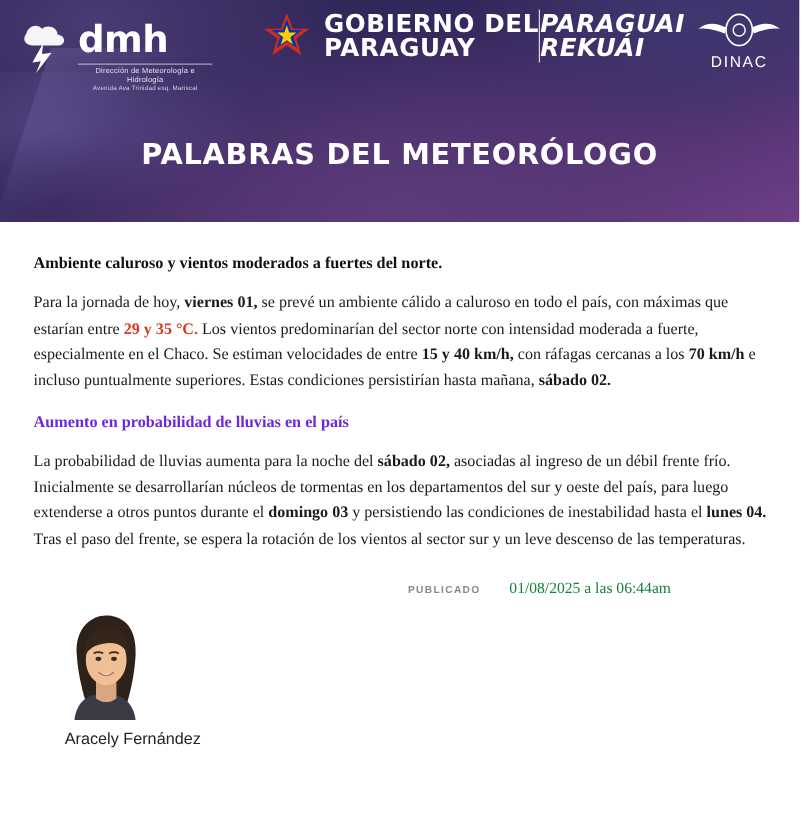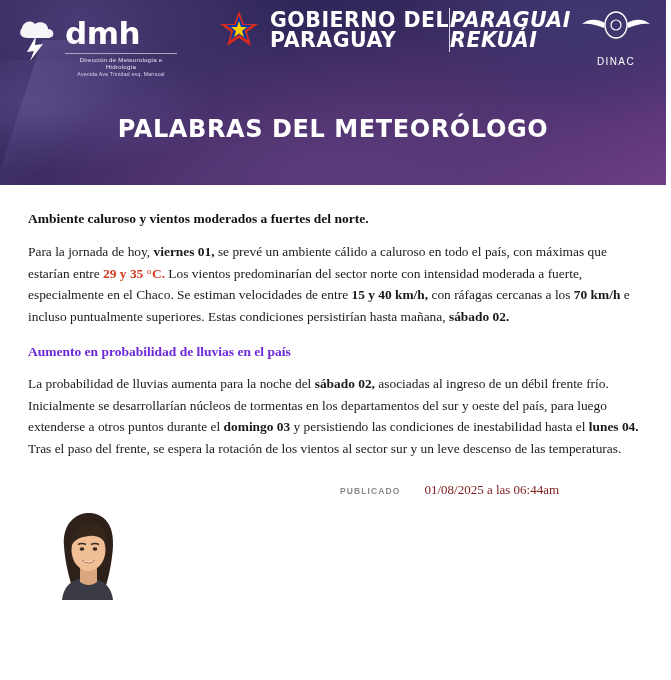--- a/index.html
+++ b/index.html
@@ -88,21 +88,21 @@
   }
   .gob-col.right .gob-l1, .gob-col.right .gob-l2 { font-style:italic; }
 
   
   .dinac {
     position:absolute; right:14px; top:10px; width:72px; text-align:center; color:#fff;
   }
   .dinac-wings { height:32px; }
   .dinac-label {
     font-family:"Liberation Sans", sans-serif;
-    font-size:10px; letter-spacing:1.4px; margin-top:14px; color:#ffffff;
+    font-size:13px; letter-spacing:1.4px; margin-top:2px; color:#ffffff;
   }
 
   .banner-title {
     position:absolute; left:0; right:0; top:115px;
     text-align:center;
     font-family:"DejaVu Sans", sans-serif;
     font-weight:bold;
     font-size:24px;
     letter-spacing:0.6px;
     color:#ffffff;
@@ -148,21 +148,21 @@
   .published-label {
     font-family:"Liberation Sans", sans-serif;
     font-size:8.5px;
     letter-spacing:1.1px;
     color:#8a8a8a;
     font-weight:bold;
   }
   .published-date {
     font-family:"Liberation Serif", serif;
     font-size:13px;
-    color:#7f1d1d;
+    color:#15803d;
   }
 
   
   .author {
     margin-top: 10px;
     padding-left: 6px;
   }
   .avatar {
     width:106px; height:92px;
     position:relative;
@@ -267,15 +267,16 @@
         <ellipse cx="48" cy="41" rx="2.4" ry="1.8" fill="#3a2a20"></ellipse>
         <ellipse cx="61" cy="41" rx="2.4" ry="1.8" fill="#3a2a20"></ellipse>
 
         <path d="M44 36.5 Q48 34.5 52 36.5" stroke="#3a2a20" stroke-width="1.4" fill="none"></path>
         <path d="M57 36.5 Q61 34.5 65 36.5" stroke="#3a2a20" stroke-width="1.4" fill="none"></path>
 
         <path d="M48 52 Q54.5 58 61 52 Q54.5 55.5 48 52 Z" fill="#ffffff"></path>
         <path d="M48 52 Q54.5 58 61 52" stroke="#b3755c" stroke-width="1" fill="none"></path>
       </svg>
     </div>
+    <div class="author-name">Aracely Fernández</div>
   </div>
 
 </div>
 
 </body></html>

